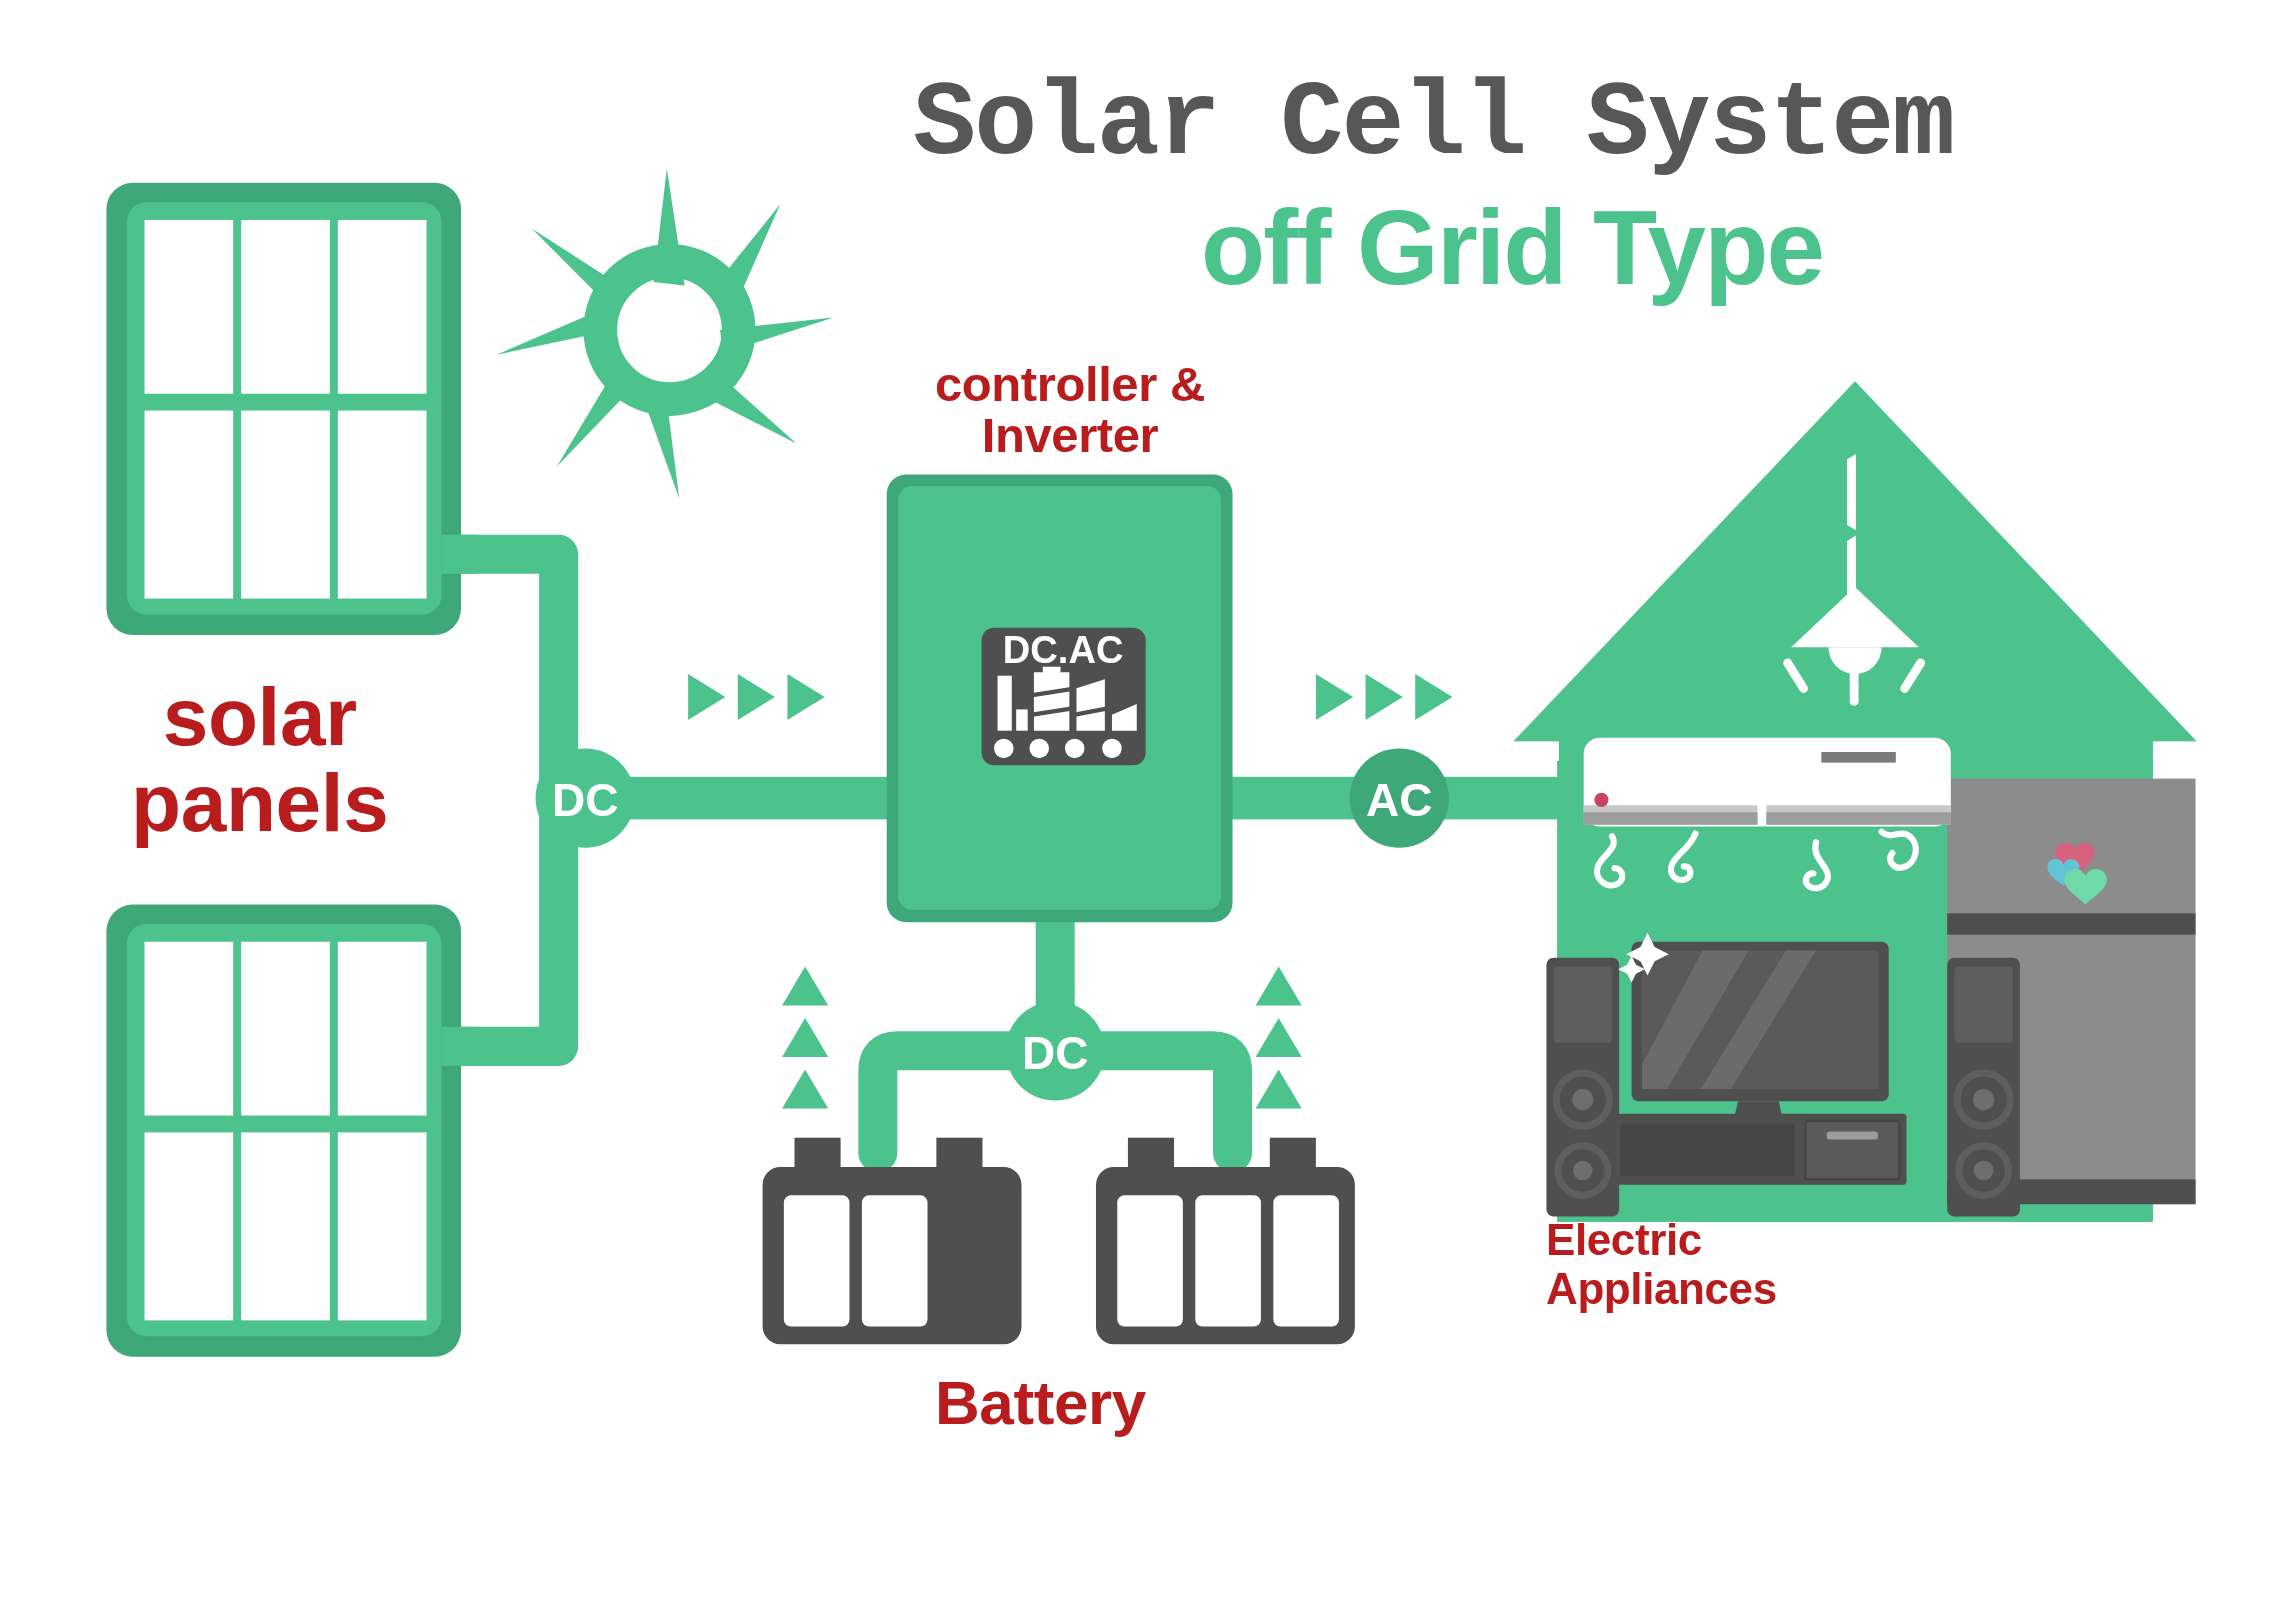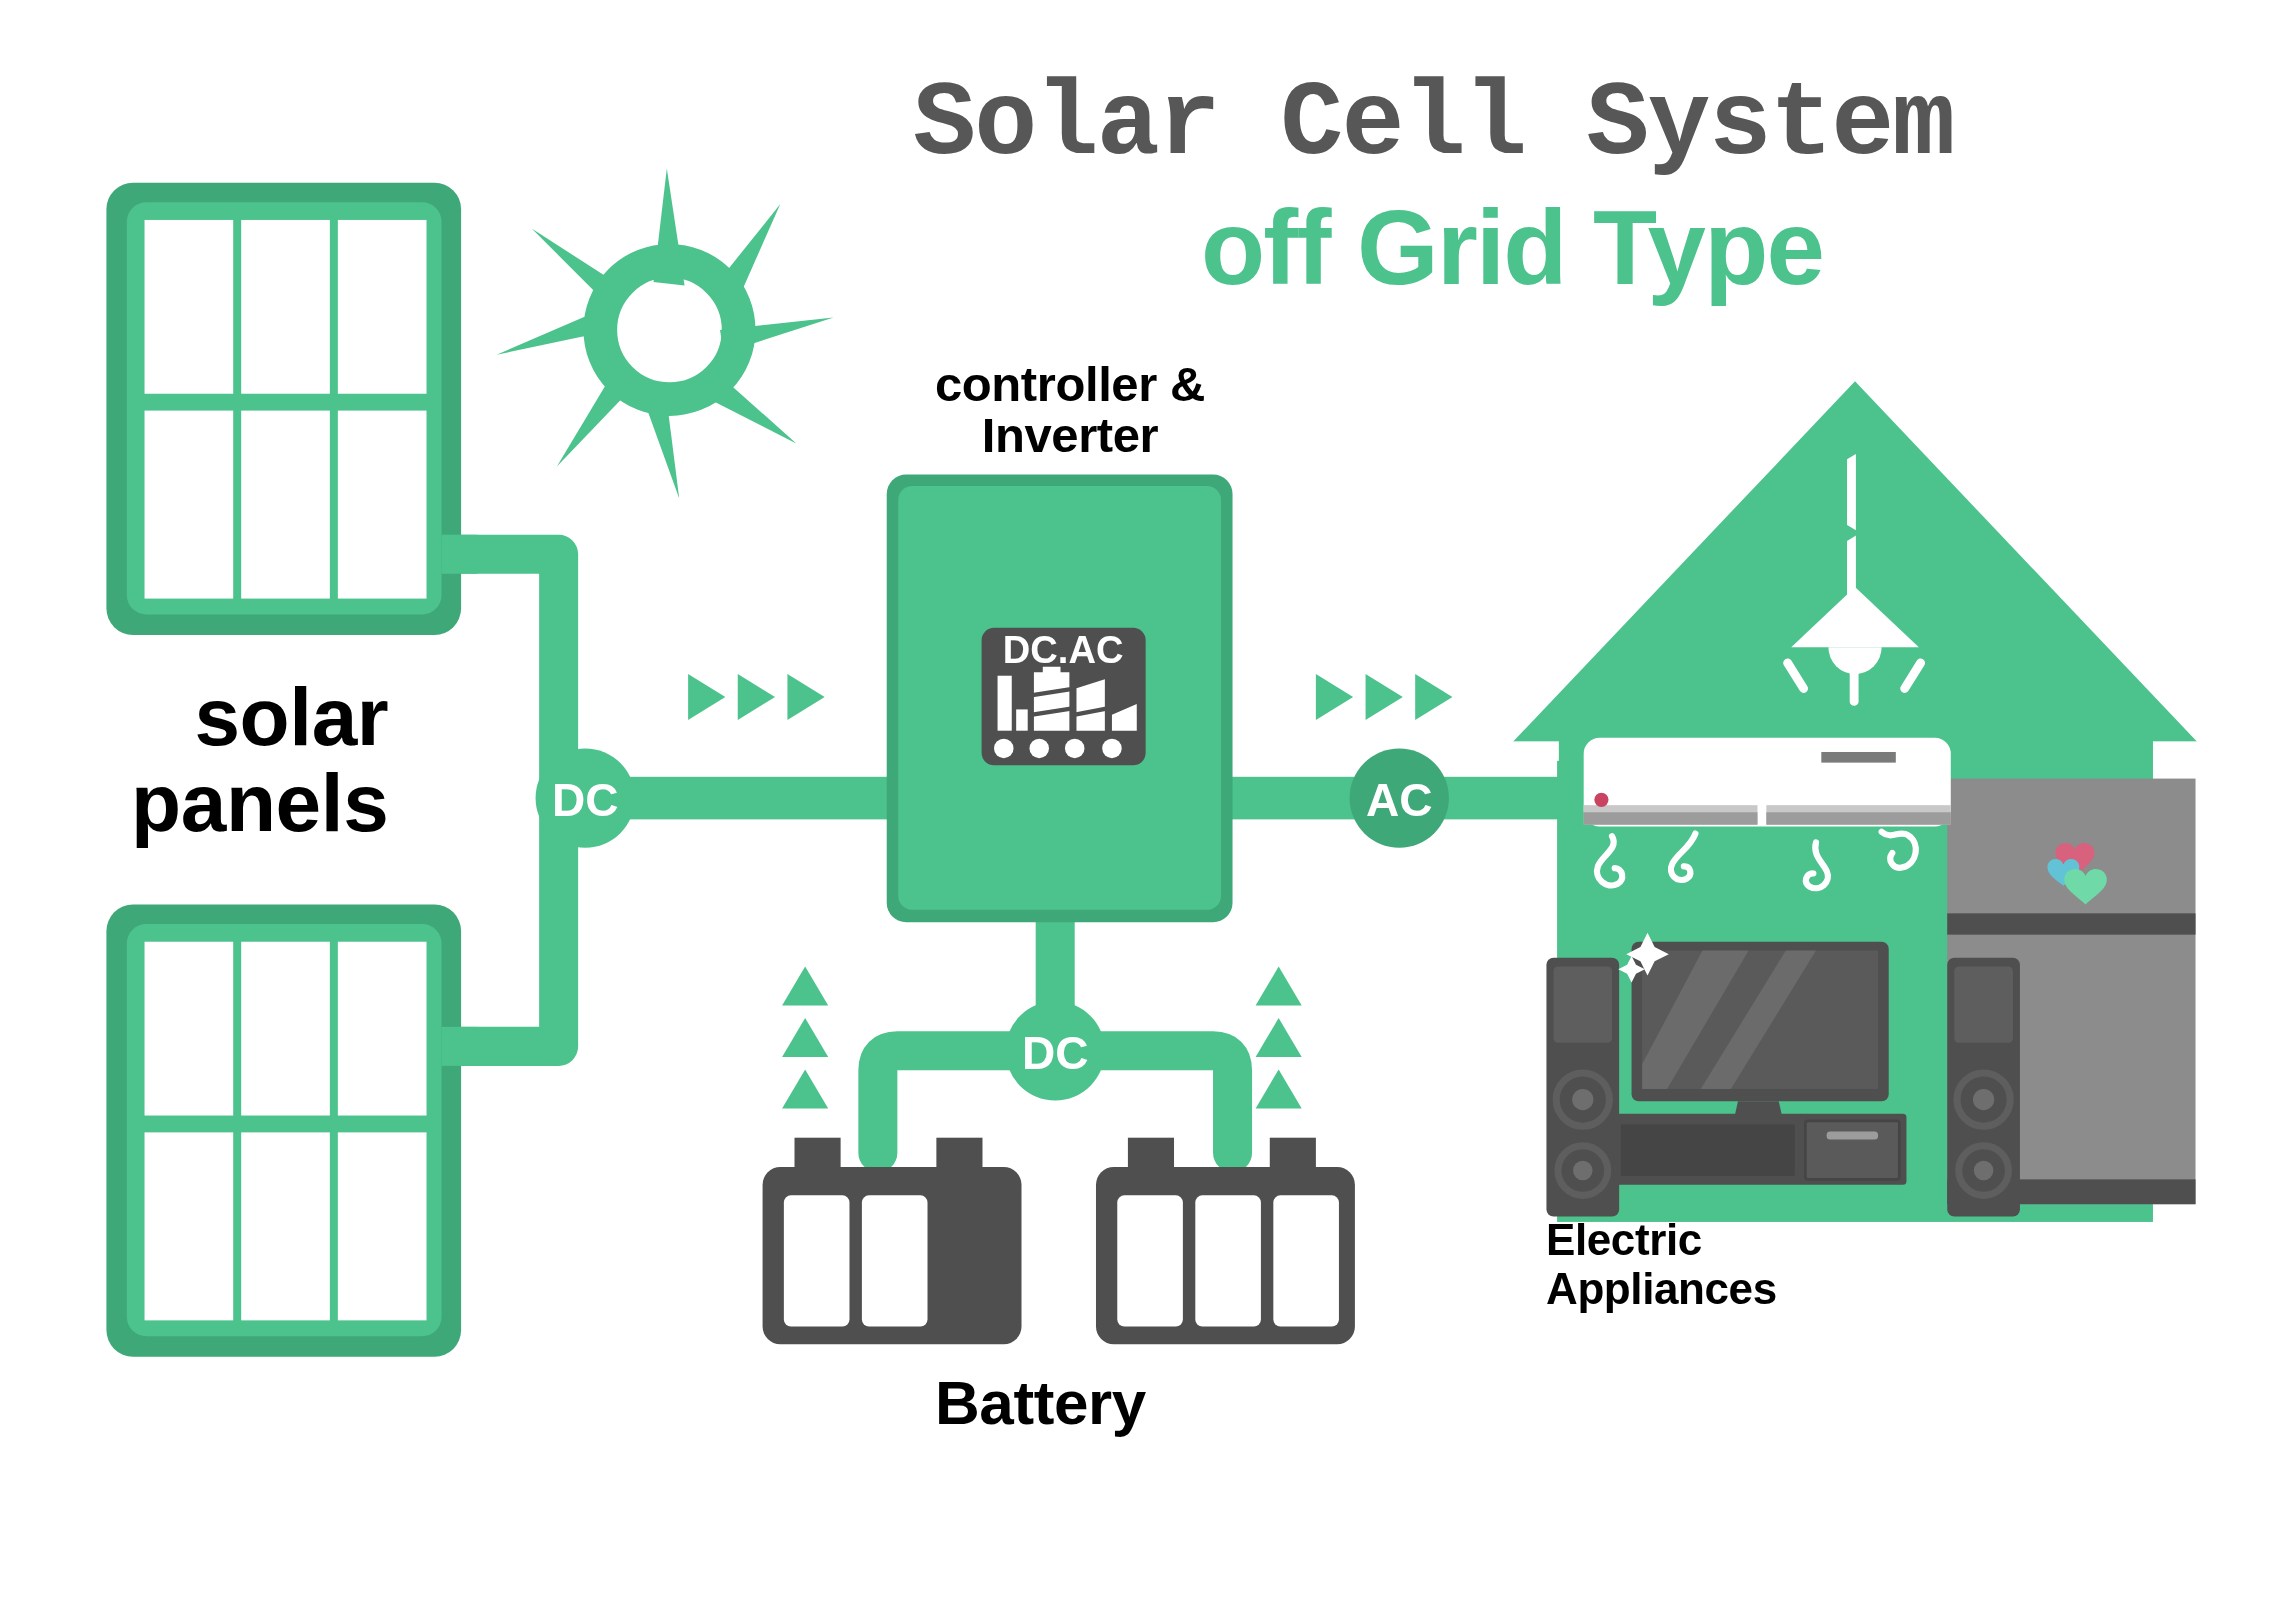--- a/index.html
+++ b/index.html
@@ -19,21 +19,21 @@
   }
   #stage > svg {
     position: absolute;
     top: 0;
     left: 0;
   }
   .lbl {
     position: absolute;
     font-family: "Liberation Sans", sans-serif;
     font-weight: bold;
-    color: #000000;
+    color: #b91c1c;
     line-height: 1.05;
     white-space: pre;
     letter-spacing: -0.4px;
   }
   #title-main {
     left: 913px;
     top: 71px;
     font-size: 105px;
     color: #575757;
     letter-spacing: -1.8px;
@@ -43,21 +43,21 @@
     left: 1201px;
     top: 193px;
     font-size: 105px;
     color: #4CC28C;
     letter-spacing: -1.8px;
   }
   #label-solar {
     left: 131px;
     top: 674px;
     font-size: 82px;
-    text-align: right;
+    text-align: center;
   }
   #label-controller {
     left: 906px;
     top: 359px;
     font-size: 49px;
     text-align: center;
     width: 328px;
     letter-spacing: -0.4px;
   }
   #label-battery {

